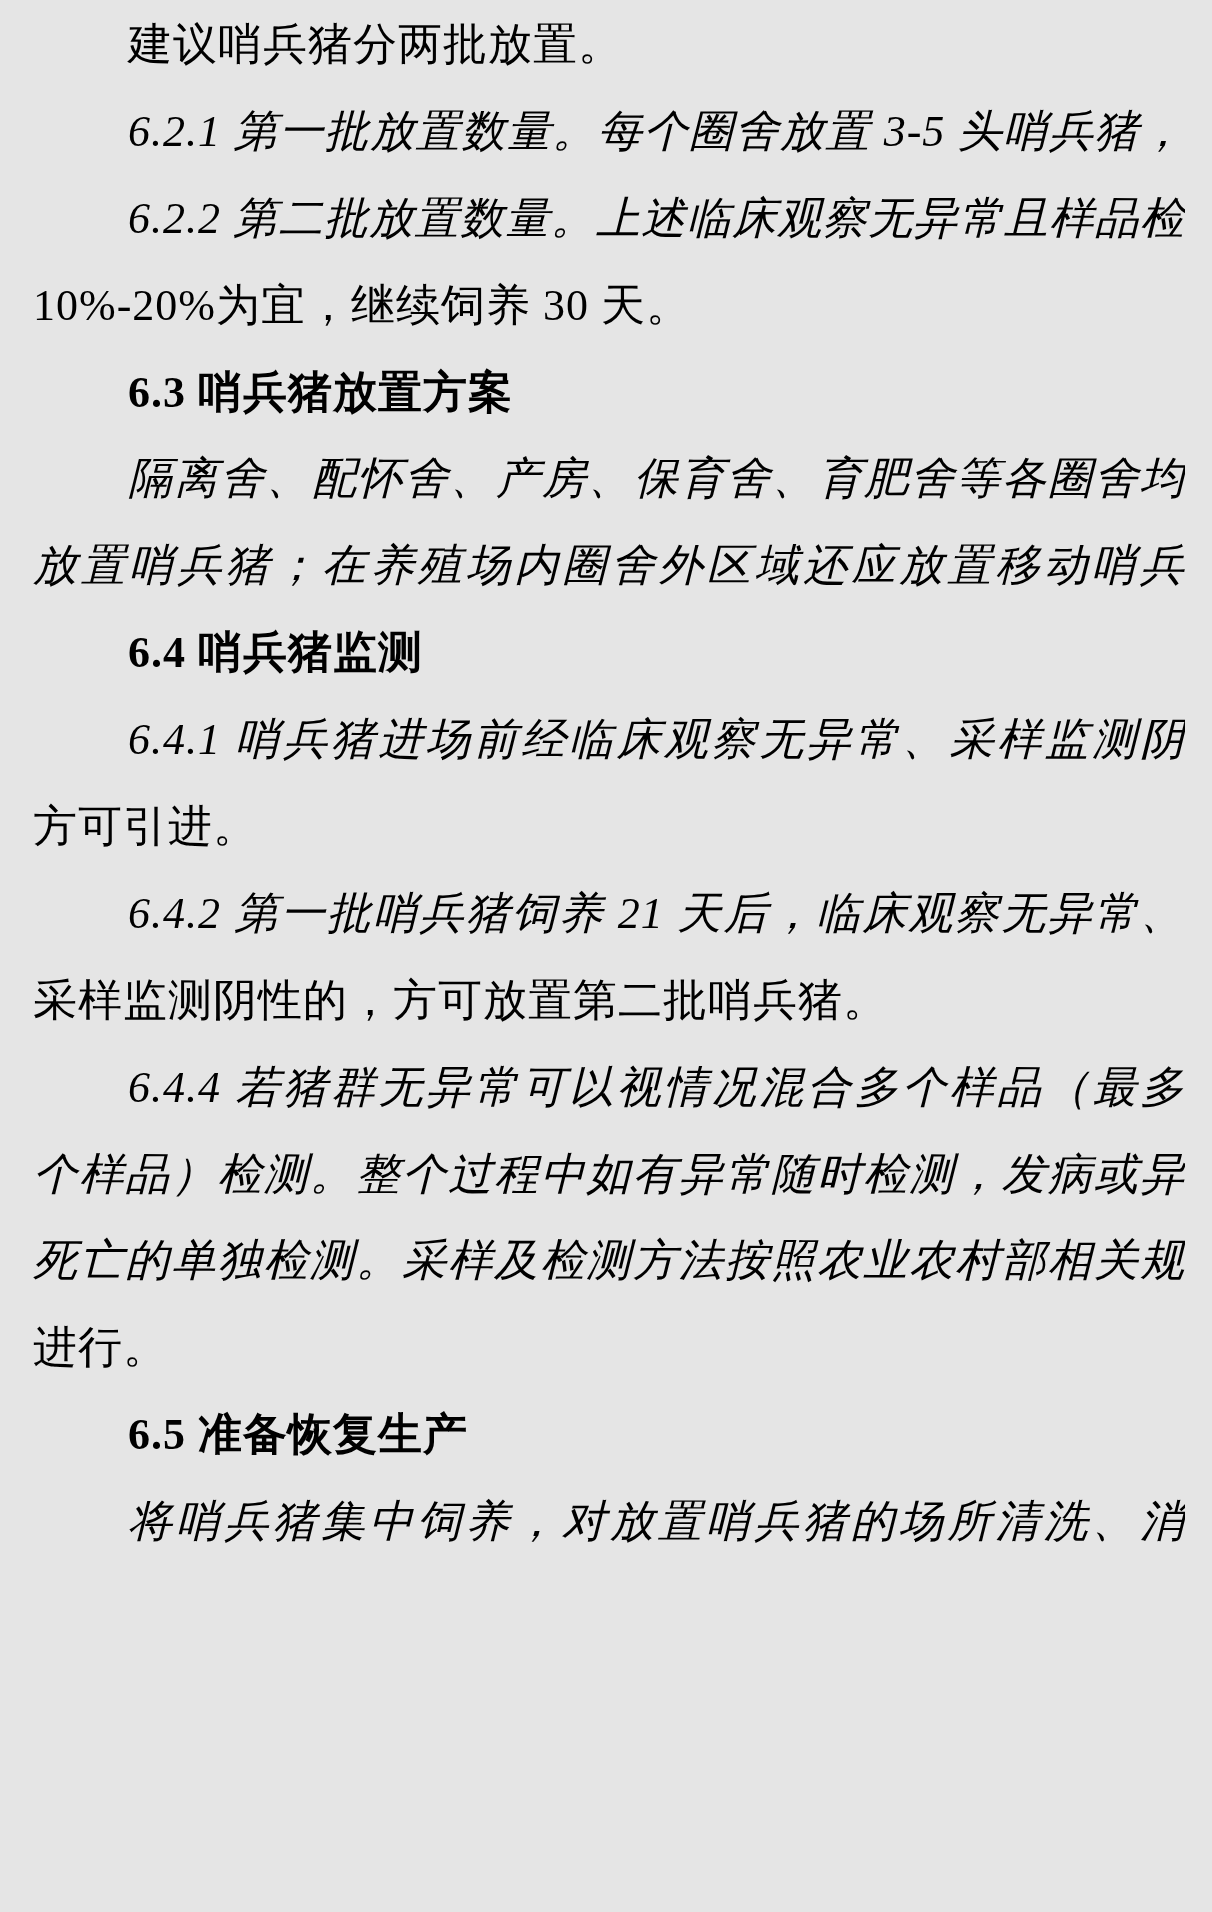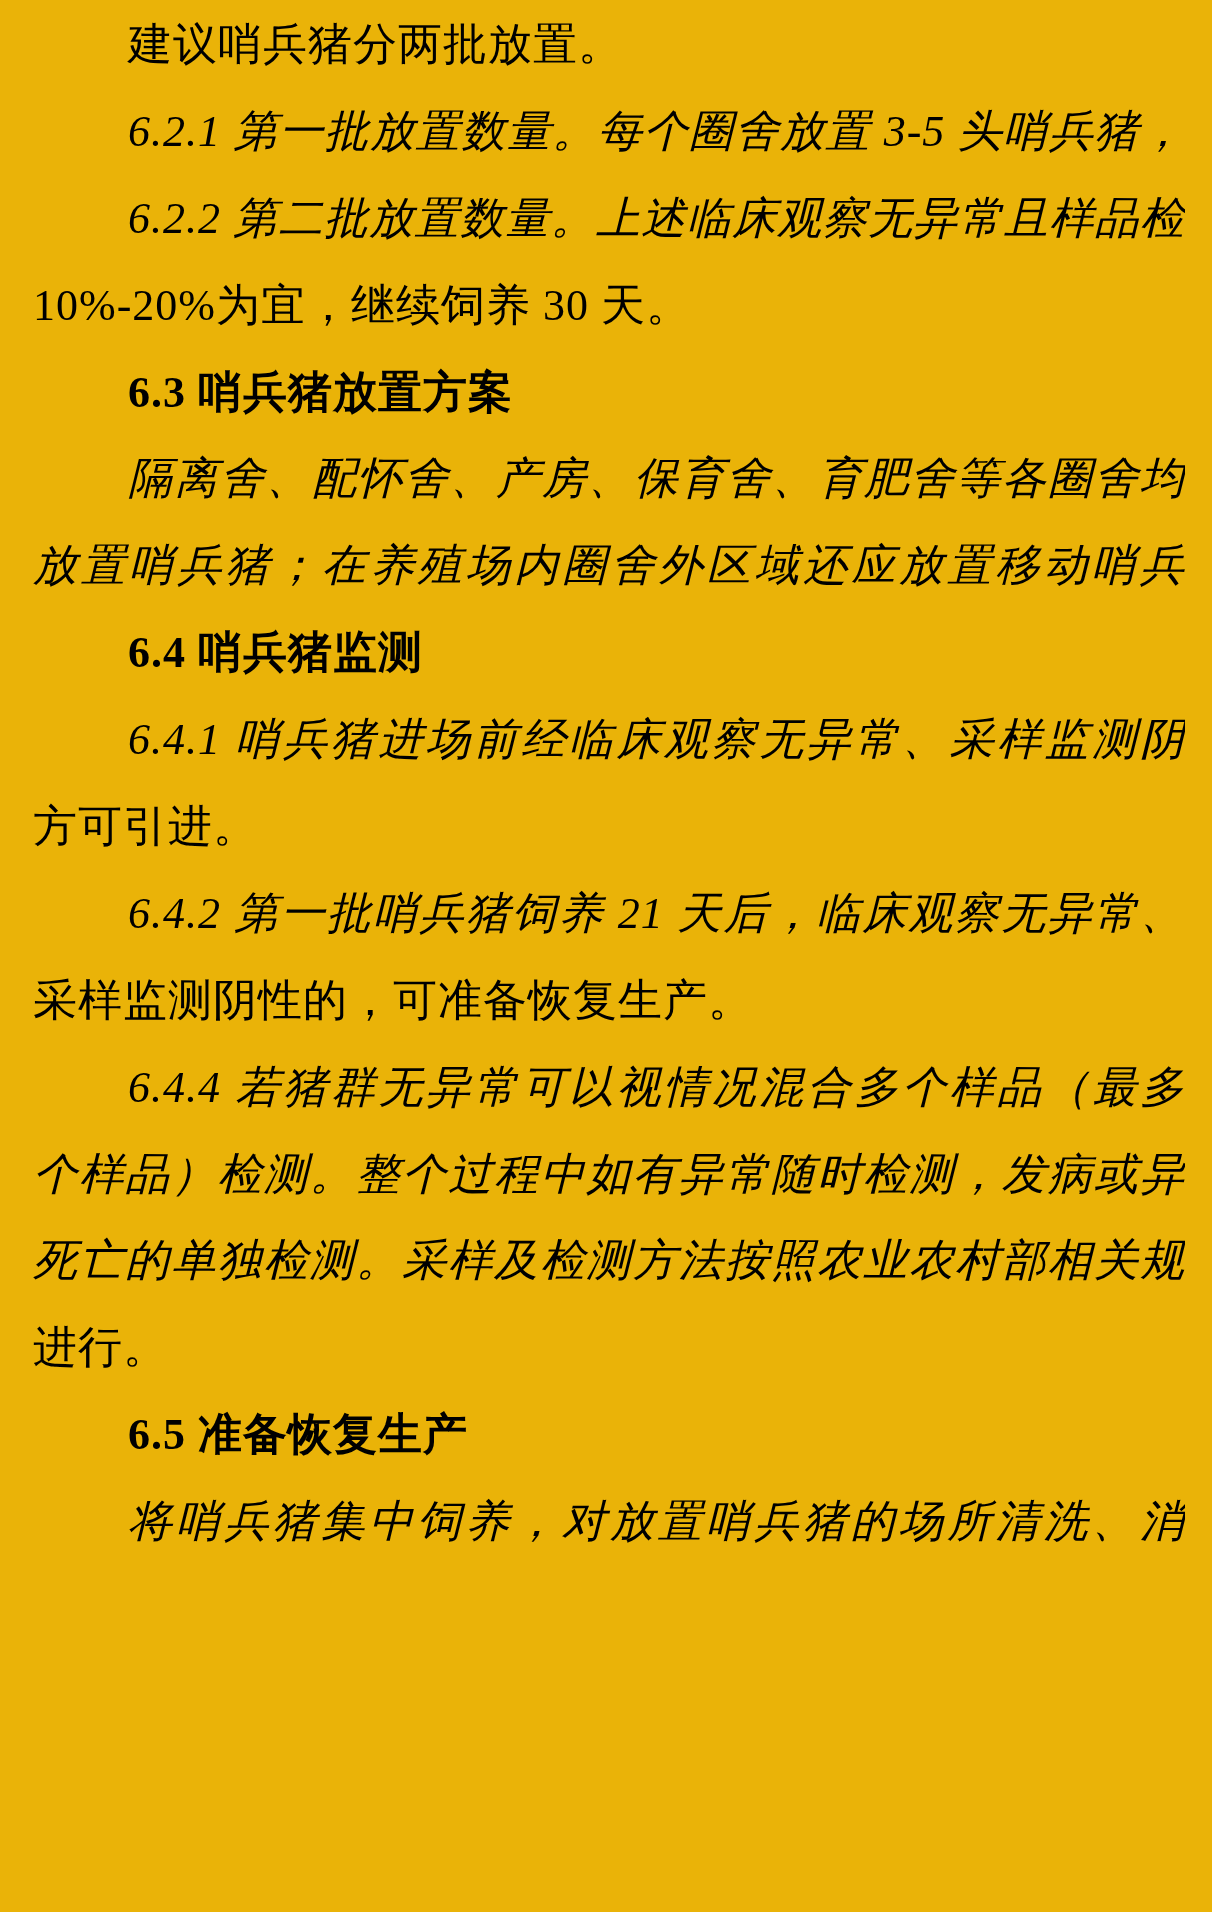--- a/index.html
+++ b/index.html
@@ -5,21 +5,21 @@
   html, body {
     margin: 0;
     padding: 0;
     background: #ffffff;
   }
   .page {
     position: relative;
     box-sizing: border-box;
     width: 1212px;
     height: 1912px;
-    background: #eab308;
+    background: #e5e5e5;
     color: #000000;
     padding: 2px 27px 0 33px;
     font-family: "Liberation Serif", "DejaVu Serif", serif;
     overflow: hidden;
   }
   .ln {
     box-sizing: border-box;
     height: 86.9px;
     line-height: 86.9px;
     font-size: 44px;
@@ -49,20 +49,20 @@
   <div class="ln indent just">6.2.1 第一批放置数量。每个圈舍放置 3-5 头哨兵猪，</div>
   <div class="ln indent just">6.2.2 第二批放置数量。上述临床观察无异常且样品检</div>
   <div class="ln">10%-20%为宜，继续饲养 30 天。</div>
   <div class="ln indent head">6.3 哨兵猪放置方案</div>
   <div class="ln indent just">隔离舍、配怀舍、产房、保育舍、育肥舍等各圈舍均应</div>
   <div class="ln just">放置哨兵猪；在养殖场内圈舍外区域还应放置移动哨兵猪。</div>
   <div class="ln indent head">6.4 哨兵猪监测</div>
   <div class="ln indent just">6.4.1 哨兵猪进场前经临床观察无异常、采样监测阴性，</div>
   <div class="ln">方可引进。</div>
   <div class="ln indent just">6.4.2 第一批哨兵猪饲养 21 天后，临床观察无异常、</div>
-  <div class="ln">采样监测阴性的，可准备恢复生产。</div>
+  <div class="ln">采样监测阴性的，方可放置第二批哨兵猪。</div>
   <div class="ln indent just">6.4.4 若猪群无异常可以视情况混合多个样品（最多 10</div>
   <div class="ln just">个样品）检测。整个过程中如有异常随时检测，发病或异常</div>
   <div class="ln just">死亡的单独检测。采样及检测方法按照农业农村部相关规定</div>
   <div class="ln">进行。</div>
   <div class="ln indent head">6.5 准备恢复生产</div>
   <div class="ln indent just">将哨兵猪集中饲养，对放置哨兵猪的场所清洗、消毒、</div>
 </div>
 
 </body></html>

